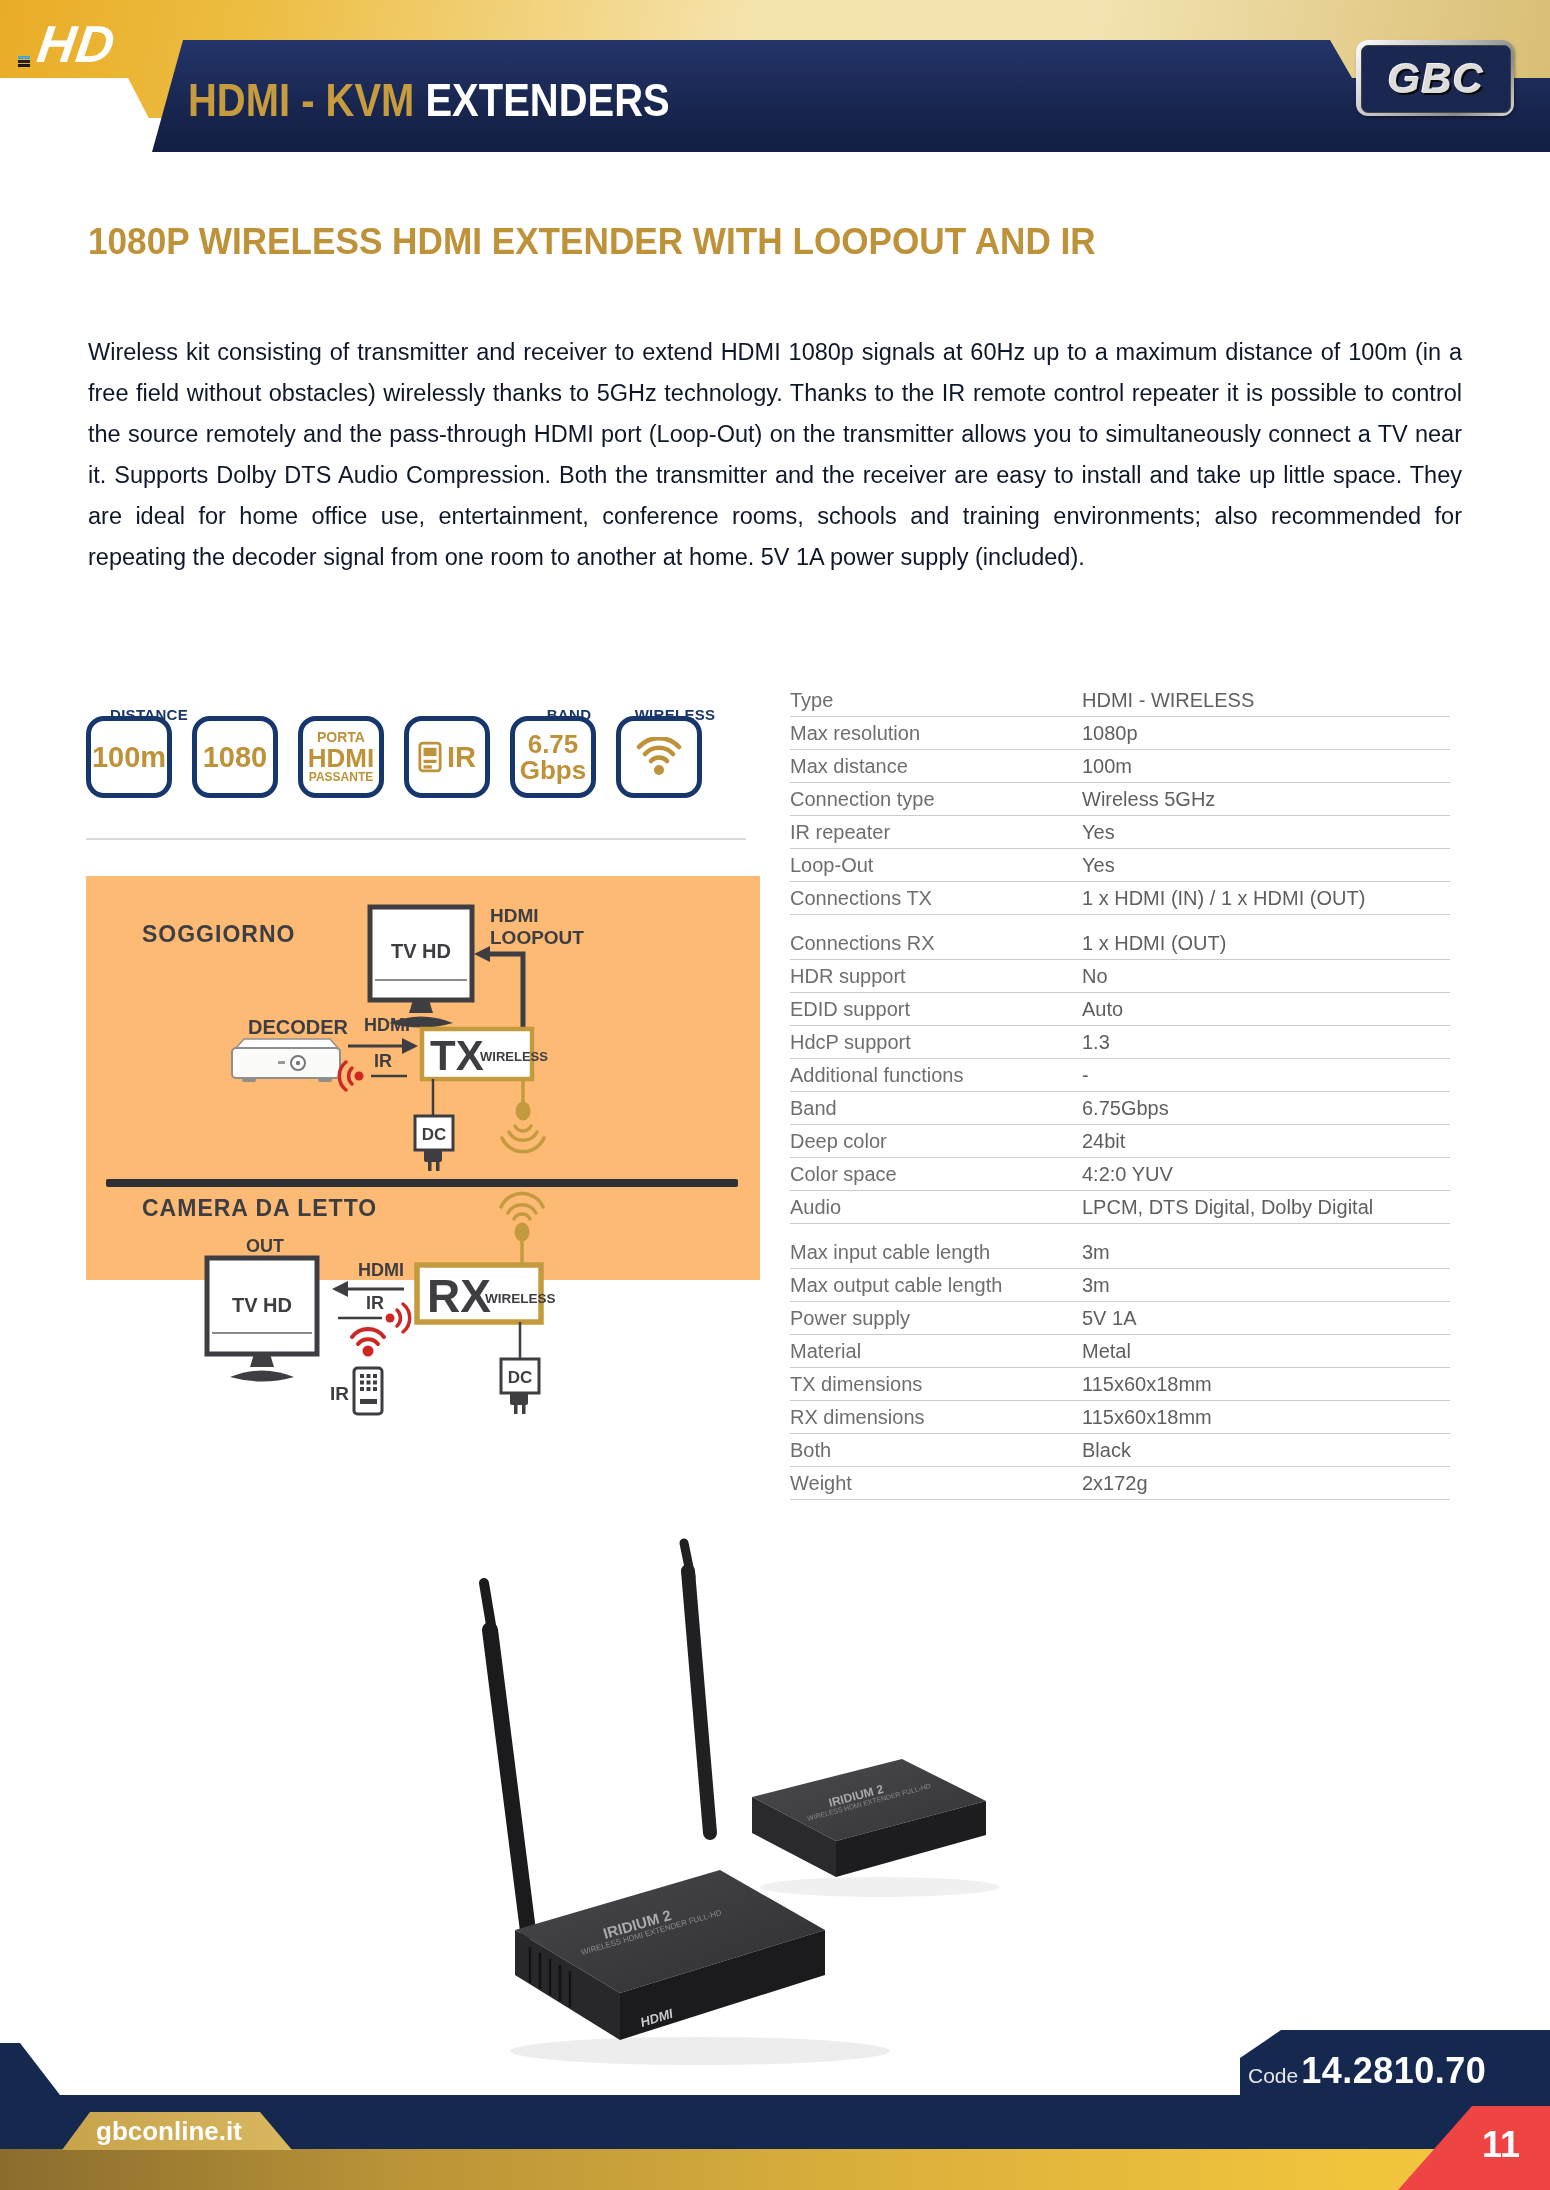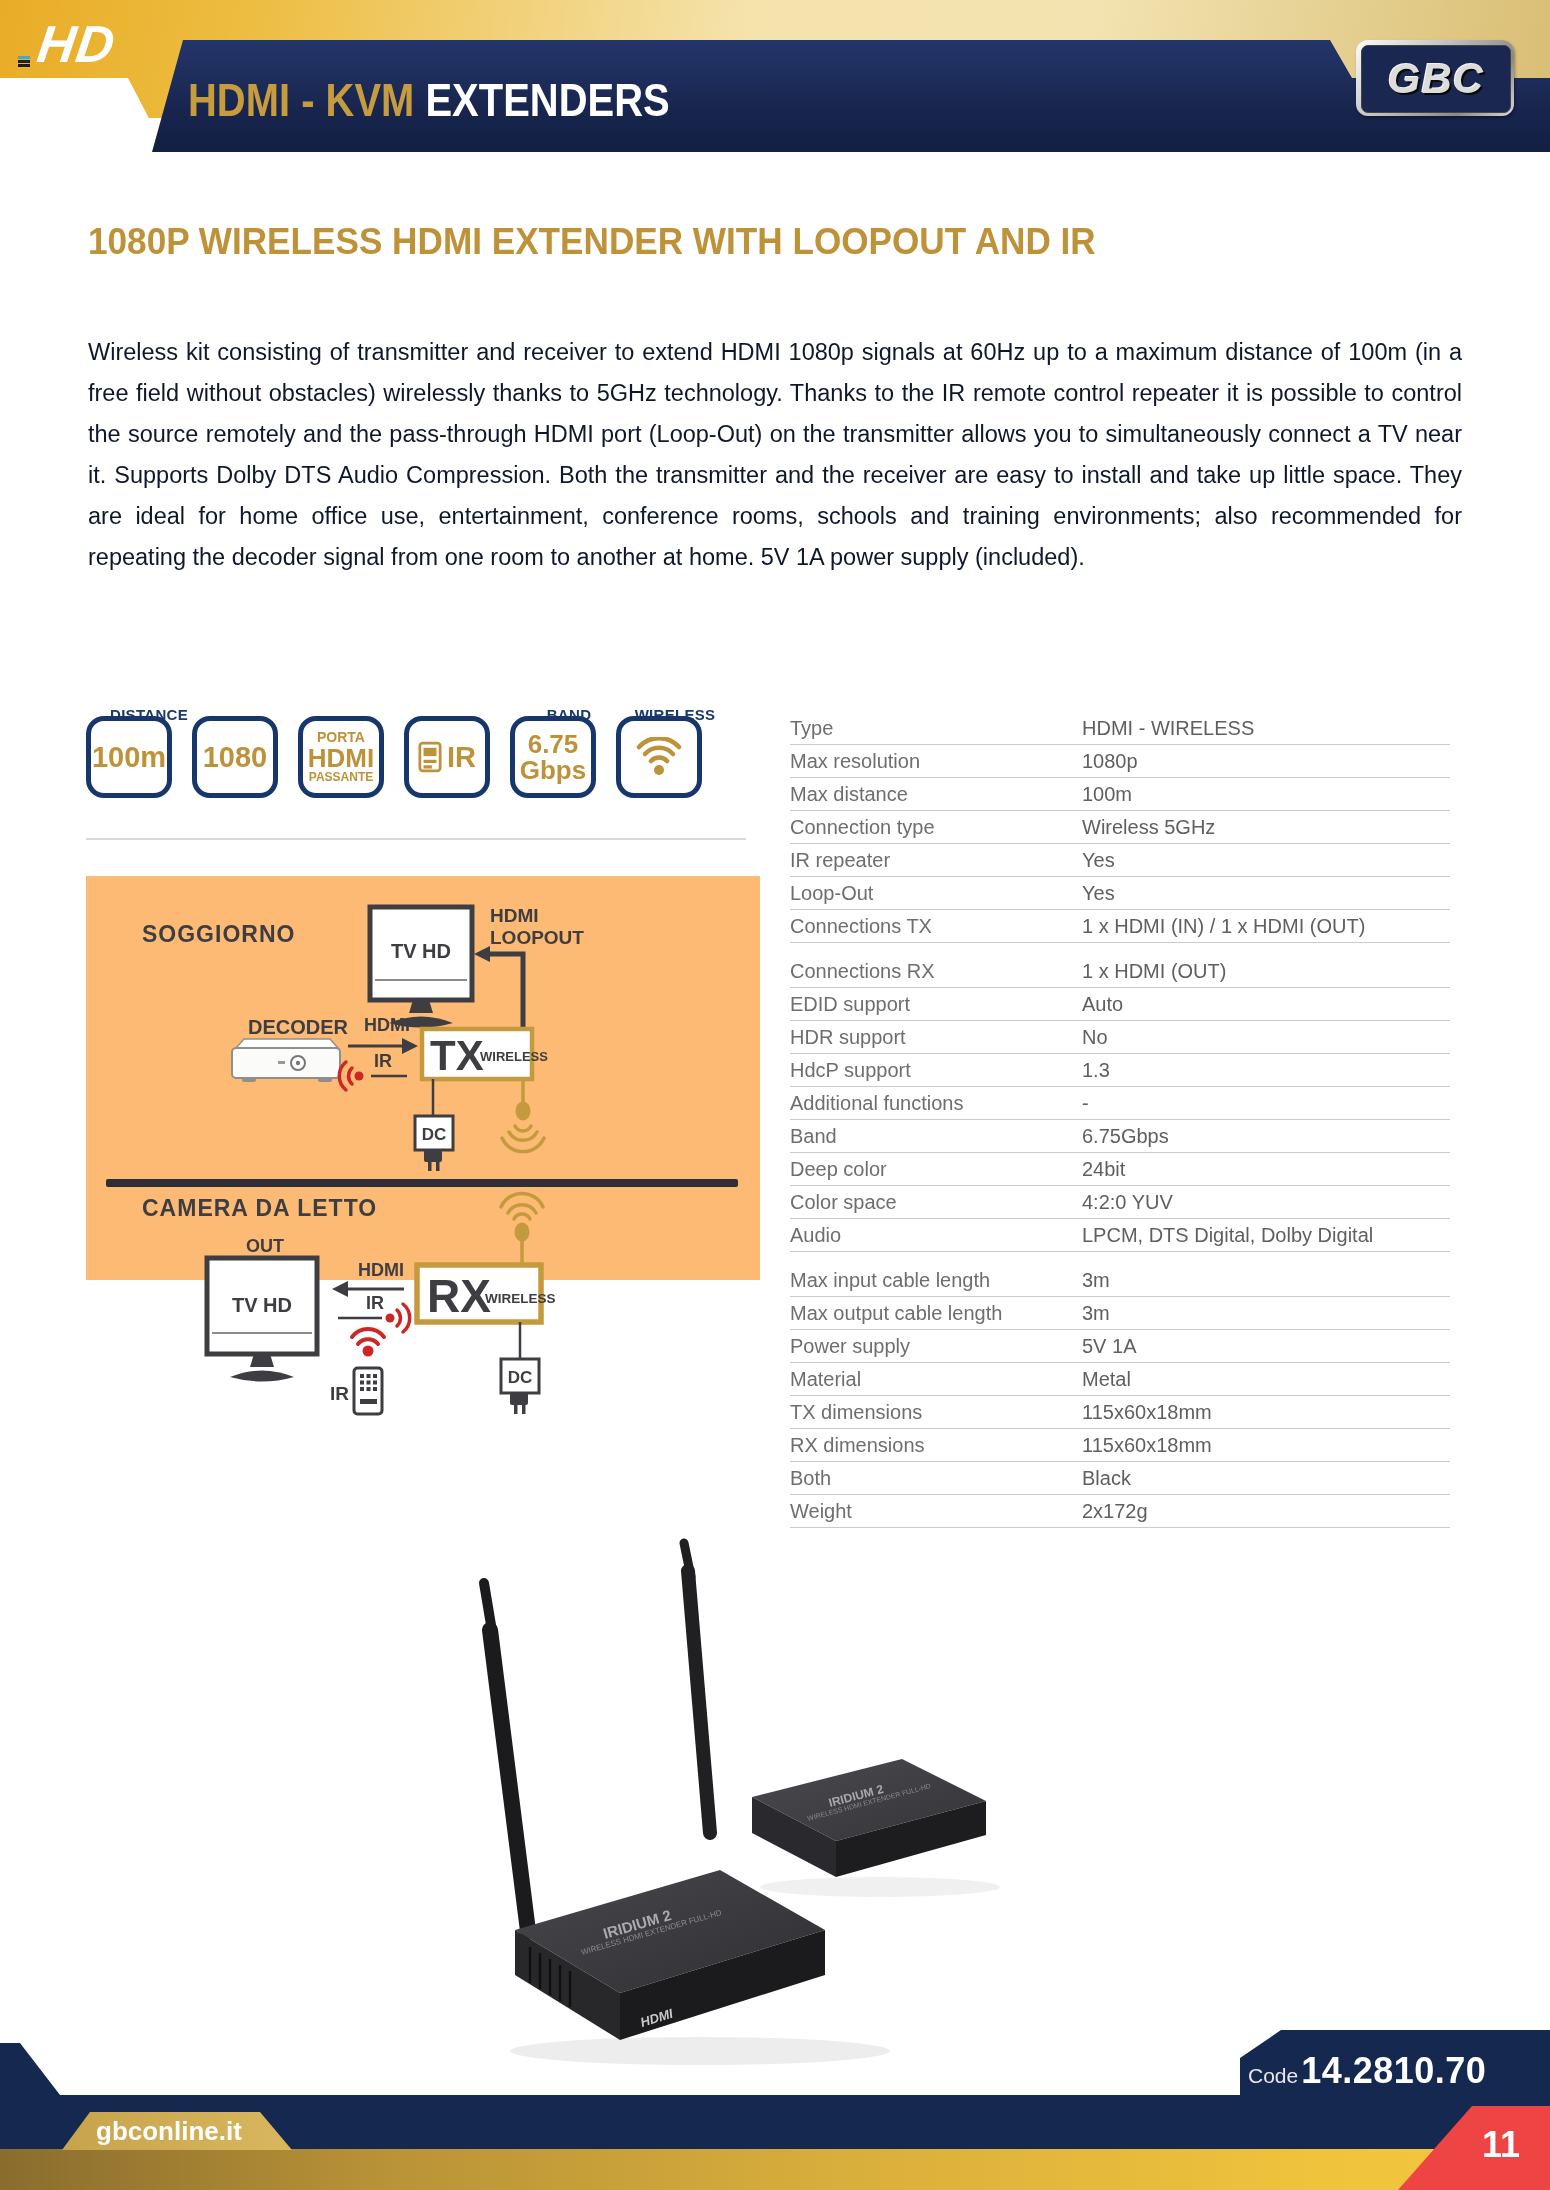--- a/index.html
+++ b/index.html
@@ -49,21 +49,21 @@
   .badge .xs{font-size:12px;line-height:13px;}
   .badge-ir{flex-direction:row;gap:5px;}
   .under-badges-line{position:absolute;left:86px;top:838px;width:660px;height:2px;background:#D9D9D9;}
 
   
   .diagram{position:absolute;left:86px;top:876px;width:674px;height:404px;background:#fdba74;}
   .diagram svg{display:block;}
   .dtxt{font-family:"Liberation Sans",sans-serif;font-weight:bold;fill:#3E3E42;}
 
   
-  .spec-table{position:absolute;left:790px;top:712px;width:660px;}
+  .spec-table{position:absolute;left:790px;top:684px;width:660px;}
   .spec-group + .spec-group{margin-top:12px;}
   .spec-row{display:flex;align-items:center;height:32px;border-bottom:1px solid #CBCBCB;}
   .spec-label{width:292px;font-size:20px;color:#6E6E6E;}
   .spec-value{flex:1;font-size:20px;color:#5F5F5F;}
 
   
   .product-photo{position:absolute;left:400px;top:1535px;width:600px;height:545px;}
 
   
   .footer-band{position:absolute;left:0;top:2028px;width:1550px;height:122px;background:#152950;
@@ -315,26 +315,26 @@
           <div class="spec-label">Connections TX</div>
           <div class="spec-value">1 x HDMI (IN) / 1 x HDMI (OUT)</div>
         </div>
       </div>
       <div class="spec-group">
         <div class="spec-row">
           <div class="spec-label">Connections RX</div>
           <div class="spec-value">1 x HDMI (OUT)</div>
         </div>
         <div class="spec-row">
+          <div class="spec-label">HDR support</div>
+          <div class="spec-value">No</div>
+        </div>
+        <div class="spec-row">
           <div class="spec-label">EDID support</div>
           <div class="spec-value">Auto</div>
-        </div>
-        <div class="spec-row">
-          <div class="spec-label">HDR support</div>
-          <div class="spec-value">No</div>
         </div>
         <div class="spec-row">
           <div class="spec-label">HdcP support</div>
           <div class="spec-value">1.3</div>
         </div>
         <div class="spec-row">
           <div class="spec-label">Additional functions</div>
           <div class="spec-value">-</div>
         </div>
         <div class="spec-row">

